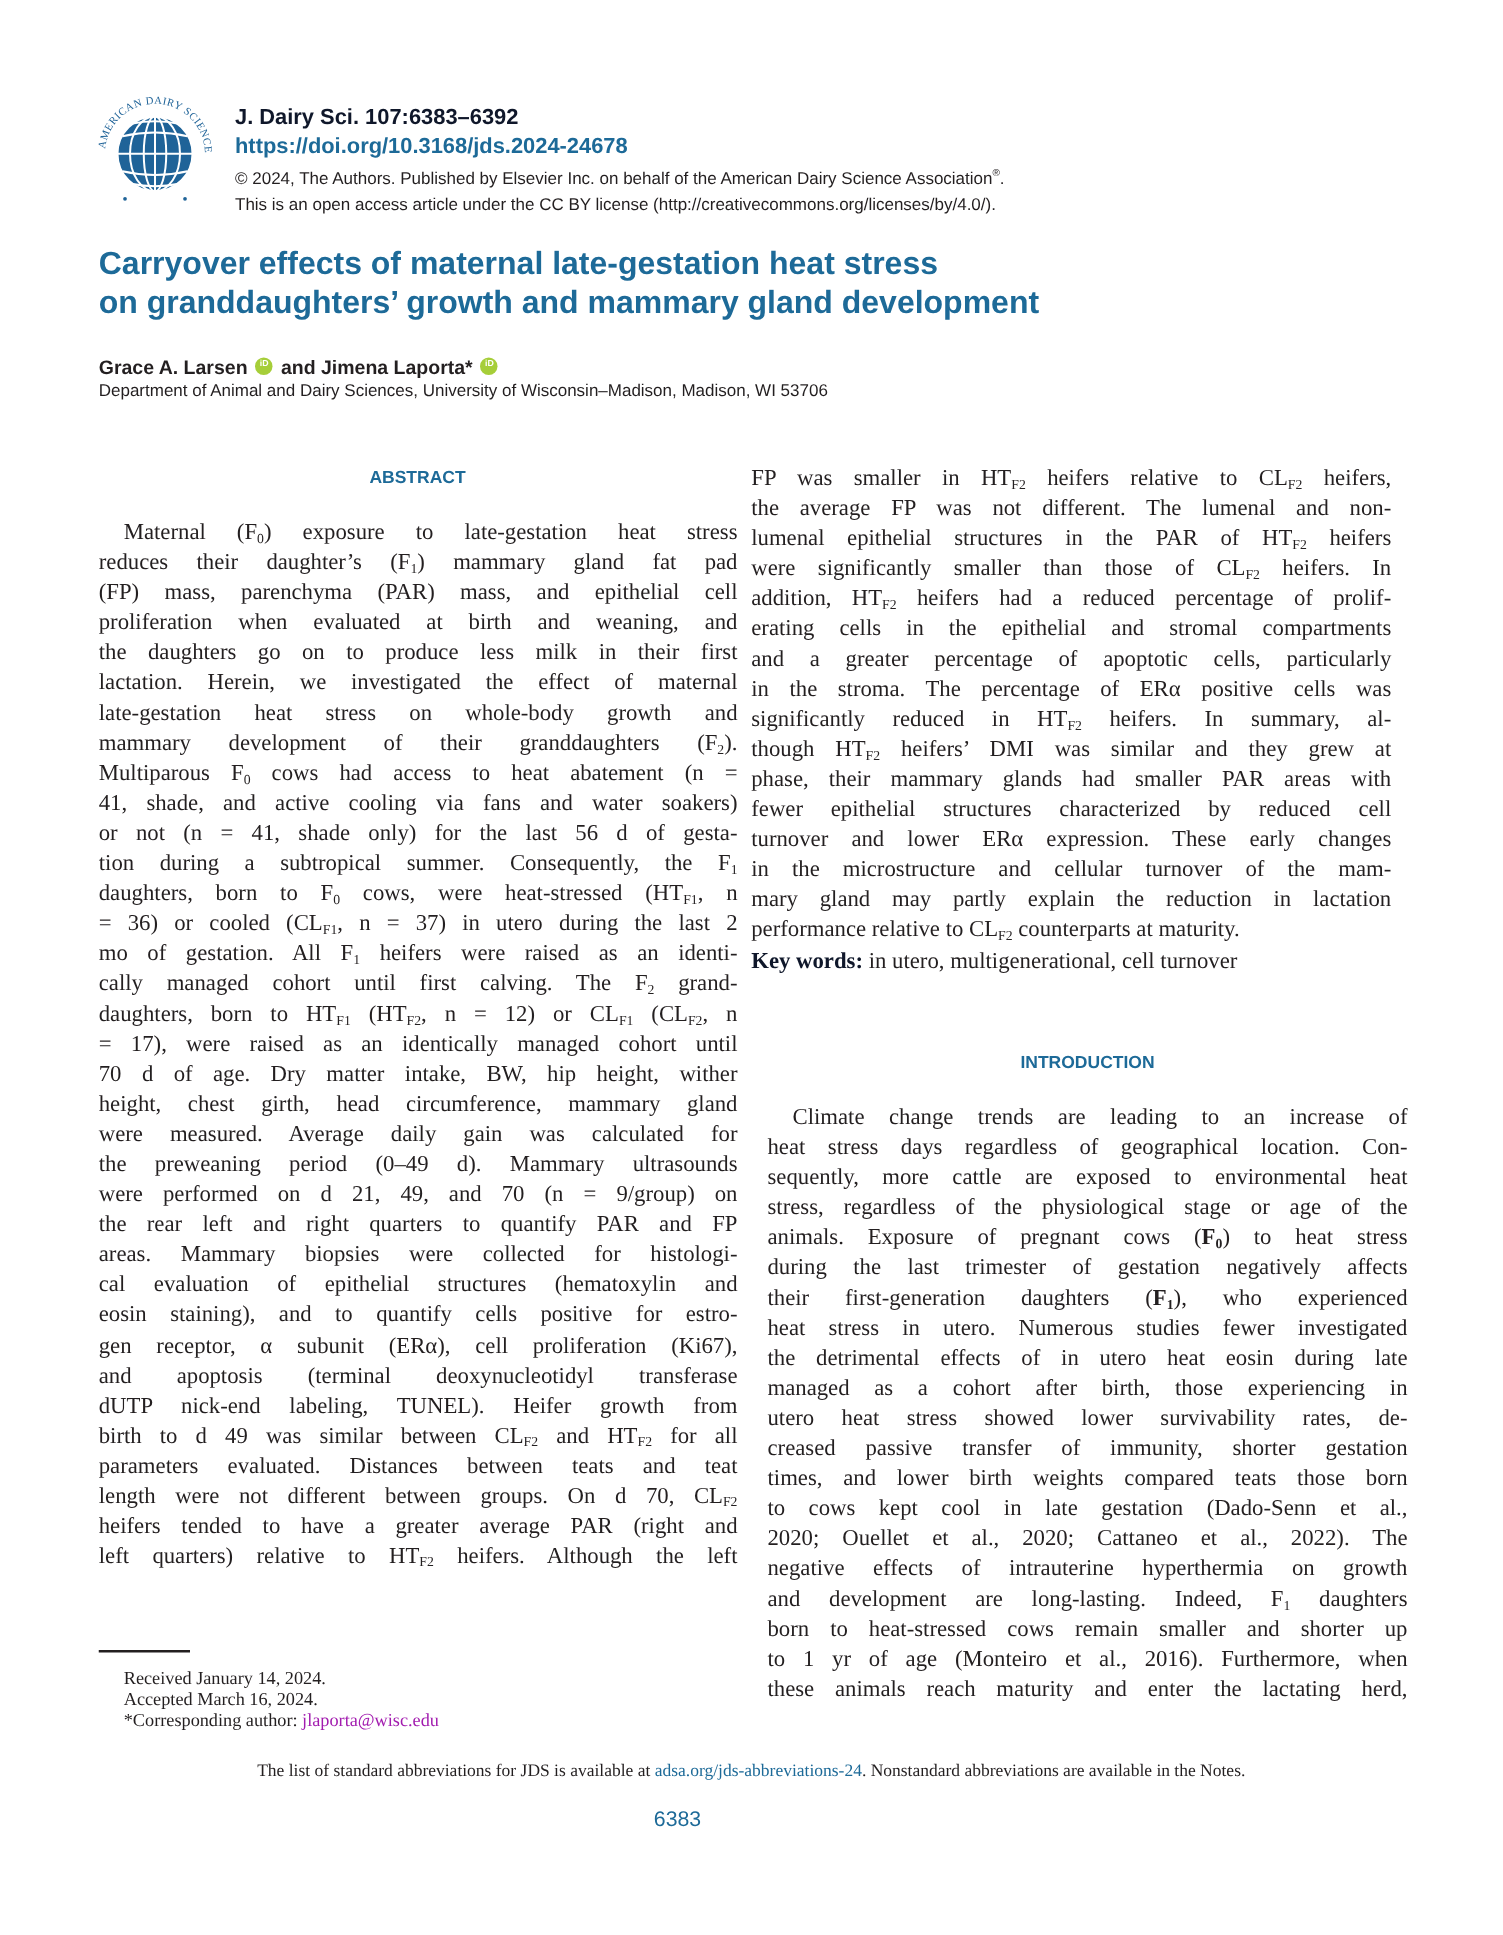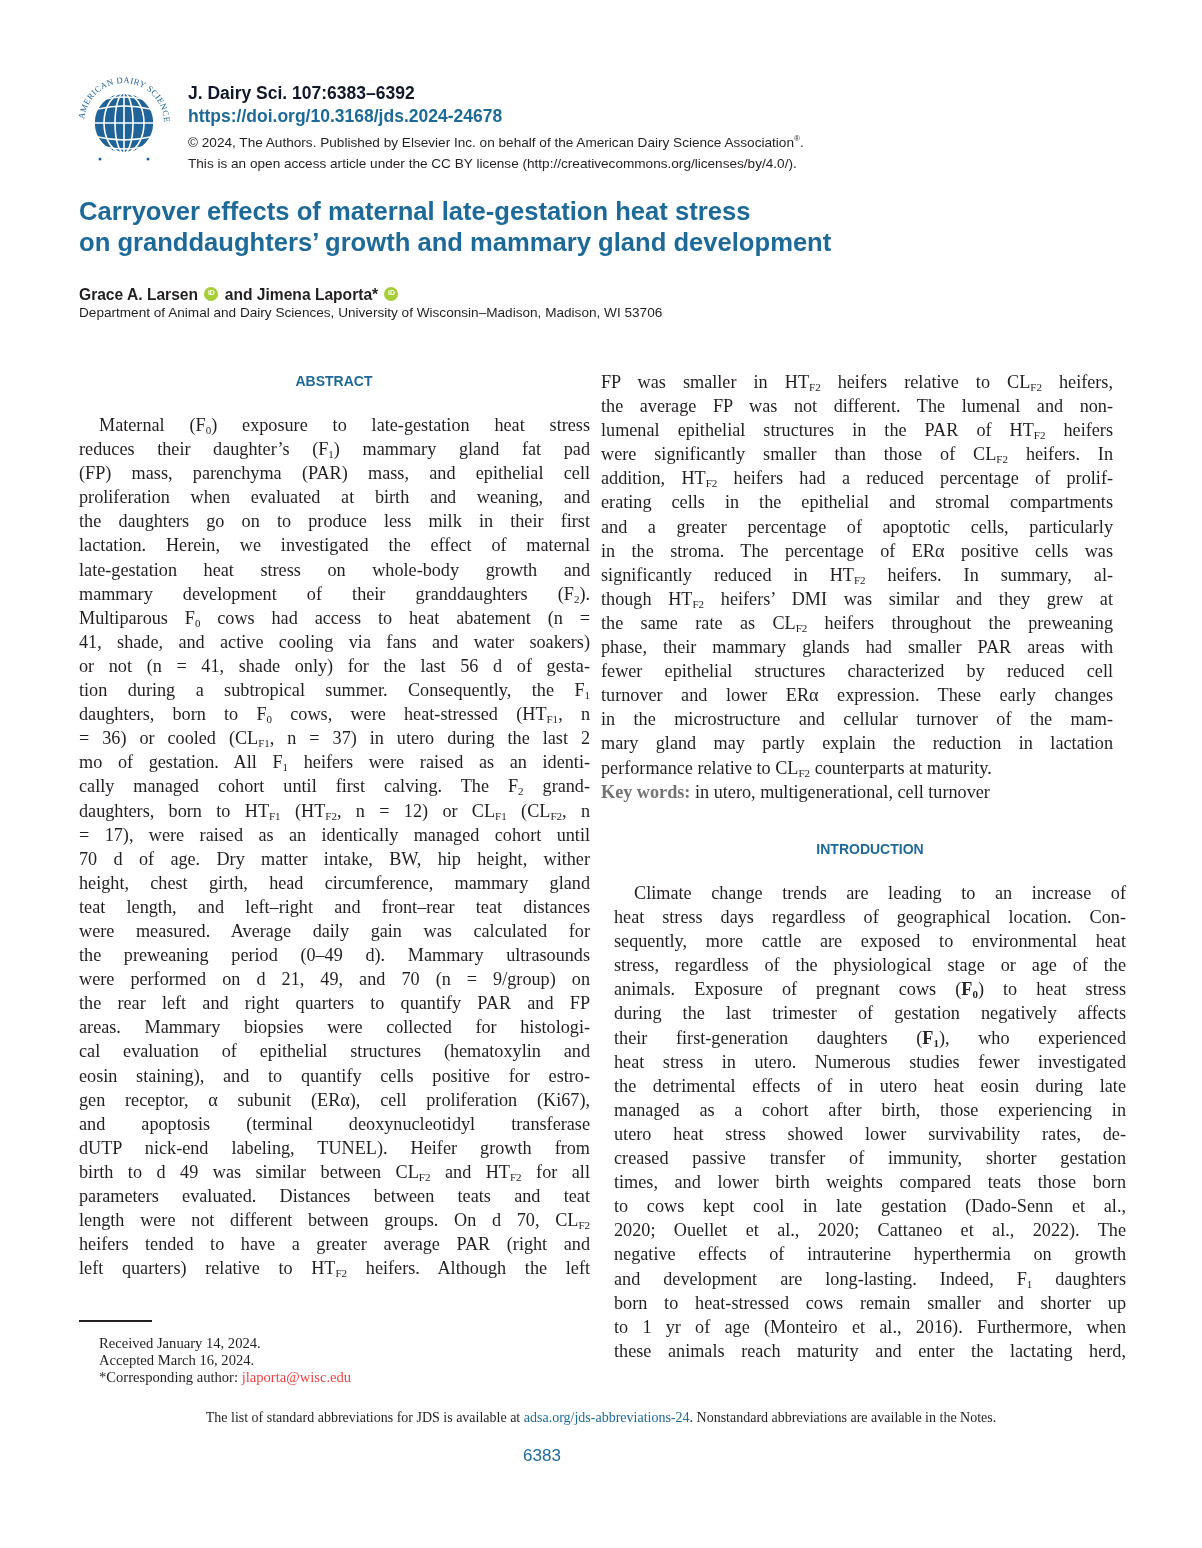--- a/index.html
+++ b/index.html
@@ -1,17 +1,17 @@
 <!DOCTYPE html>
 <html><head>
 <meta charset="utf-8">
 <style>
   html, body { margin: 0; padding: 0; background: #ffffff; }
   body { width: 1202px; height: 1548px; position: relative; overflow: hidden; font-family: "Liberation Serif", serif; color: #231f20; }
-  .blue { color: #737373; }
+  .blue { color: #0f172a; }
 
   #logo { position: absolute; left: 74px; top: 73px; width: 100px; height: 96px; }
   #journal-head { position: absolute; left: 188px; top: 82px; }
   #journal-cite { font-family: "Liberation Sans", sans-serif; font-weight: bold; font-size: 17.5px; color: #0f172a; line-height: 23px; }
   #journal-doi { font-family: "Liberation Sans", sans-serif; font-weight: bold; font-size: 17.5px; color: #1d6a98; line-height: 23px; }
   #copyright1, #copyright2 { font-family: "Liberation Sans", sans-serif; font-size: 13.6px; color: #231f20; line-height: 21px; white-space: nowrap; }
   sup.reg { font-size: 8px; vertical-align: 6px; }
 
   #title { position: absolute; left: 79px; top: 196px; width: 900px; font-family: "Liberation Sans", sans-serif; font-weight: bold; font-size: 25.6px; line-height: 31px; color: #1d6a98; }
   #authors { position: absolute; left: 79px; top: 286px; font-family: "Liberation Sans", sans-serif; font-weight: bold; font-size: 15.6px; color: #231f20; white-space: nowrap; }
@@ -29,21 +29,21 @@
   .lines .ln.indent { padding-left: 20px; }
   sub { font-size: 11px; vertical-align: -3px; line-height: 0; }
   b sub { font-weight: bold; }
 
   #abstract-left { left: 79px; width: 511px; top: 413px; }
   #abstract-right { left: 601px; width: 512px; top: 370px; }
   #intro-body { left: 614px; width: 512px; top: 881px; }
 
   #footnote-rule { position: absolute; left: 79px; top: 1320px; width: 73px; height: 2px; background: #231f20; }
   #footnotes { position: absolute; left: 99px; top: 1335px; font-size: 14.6px; line-height: 17px; color: #231f20; }
-  #footnotes a { color: #ef4444; text-decoration: none; margin-top: 18px; }
+  #footnotes a { color: #a21caf; text-decoration: none; margin-top: 18px; }
 
   #abbrev-note { position: absolute; left: 0; width: 1202px; top: 1410px; text-align: center; font-size: 14px; color: #231f20; }
   #abbrev-note a { color: #1d6a98; text-decoration: none; }
   #page-number { position: absolute; left: 0; width: 1084px; top: 1446px; text-align: center; font-family: "Liberation Sans", sans-serif; font-size: 17px; color: #1d6a98; }
 </style>
 </head>
 <body>
 
 <div id="logo">
   <svg width="100" height="96" viewBox="0 0 100 96">
@@ -108,21 +108,20 @@
     <span class="ln">or not (n = 41, shade only) for the last 56 d of gesta-</span>
     <span class="ln">tion during a subtropical summer. Consequently, the F<sub>1</sub></span>
     <span class="ln">daughters, born to F<sub>0</sub> cows, were heat-stressed (HT<sub>F1</sub>, n</span>
     <span class="ln">= 36) or cooled (CL<sub>F1</sub>, n = 37) in utero during the last 2</span>
     <span class="ln">mo of gestation. All F<sub>1</sub> heifers were raised as an identi-</span>
     <span class="ln">cally managed cohort until first calving. The F<sub>2</sub> grand-</span>
     <span class="ln">daughters, born to HT<sub>F1</sub> (HT<sub>F2</sub>, n = 12) or CL<sub>F1</sub> (CL<sub>F2</sub>, n</span>
     <span class="ln">= 17), were raised as an identically managed cohort until</span>
     <span class="ln">70 d of age. Dry matter intake, BW, hip height, wither</span>
     <span class="ln">height, chest girth, head circumference, mammary gland</span>
-    <span class="ln">teat length, and left–right and front–rear teat distances</span>
     <span class="ln">were measured. Average daily gain was calculated for</span>
     <span class="ln">the preweaning period (0–49 d). Mammary ultrasounds</span>
     <span class="ln">were performed on d 21, 49, and 70 (n = 9/group) on</span>
     <span class="ln">the rear left and right quarters to quantify PAR and FP</span>
     <span class="ln">areas. Mammary biopsies were collected for histologi-</span>
     <span class="ln">cal evaluation of epithelial structures (hematoxylin and</span>
     <span class="ln">eosin staining), and to quantify cells positive for estro-</span>
     <span class="ln">gen receptor, α subunit (ERα), cell proliferation (Ki67),</span>
     <span class="ln">and apoptosis (terminal deoxynucleotidyl transferase</span>
     <span class="ln">dUTP nick-end labeling, TUNEL). Heifer growth from</span>
@@ -137,21 +136,20 @@
       <span class="ln">FP was smaller in HT<sub>F2</sub> heifers relative to CL<sub>F2</sub> heifers,</span>
       <span class="ln">the average FP was not different. The lumenal and non-</span>
       <span class="ln">lumenal epithelial structures in the PAR of HT<sub>F2</sub> heifers</span>
       <span class="ln">were significantly smaller than those of CL<sub>F2</sub> heifers. In</span>
       <span class="ln">addition, HT<sub>F2</sub> heifers had a reduced percentage of prolif-</span>
       <span class="ln">erating cells in the epithelial and stromal compartments</span>
       <span class="ln">and a greater percentage of apoptotic cells, particularly</span>
       <span class="ln">in the stroma. The percentage of ERα positive cells was</span>
       <span class="ln">significantly reduced in HT<sub>F2</sub> heifers. In summary, al-</span>
       <span class="ln">though HT<sub>F2</sub> heifers’ DMI was similar and they grew at</span>
-      <span class="ln">the same rate as CL<sub>F2</sub> heifers throughout the preweaning</span>
       <span class="ln">phase, their mammary glands had smaller PAR areas with</span>
       <span class="ln">fewer epithelial structures characterized by reduced cell</span>
       <span class="ln">turnover and lower ERα expression. These early changes</span>
       <span class="ln">in the microstructure and cellular turnover of the mam-</span>
       <span class="ln">mary gland may partly explain the reduction in lactation</span>
       <span class="ln last">performance relative to CL<sub>F2</sub> counterparts at maturity.</span>
     </div>
   <span class="ln last"><b class="blue">Key words:</b> <span>in utero, multigenerational, cell turnover</span></span>
 </div>
 

